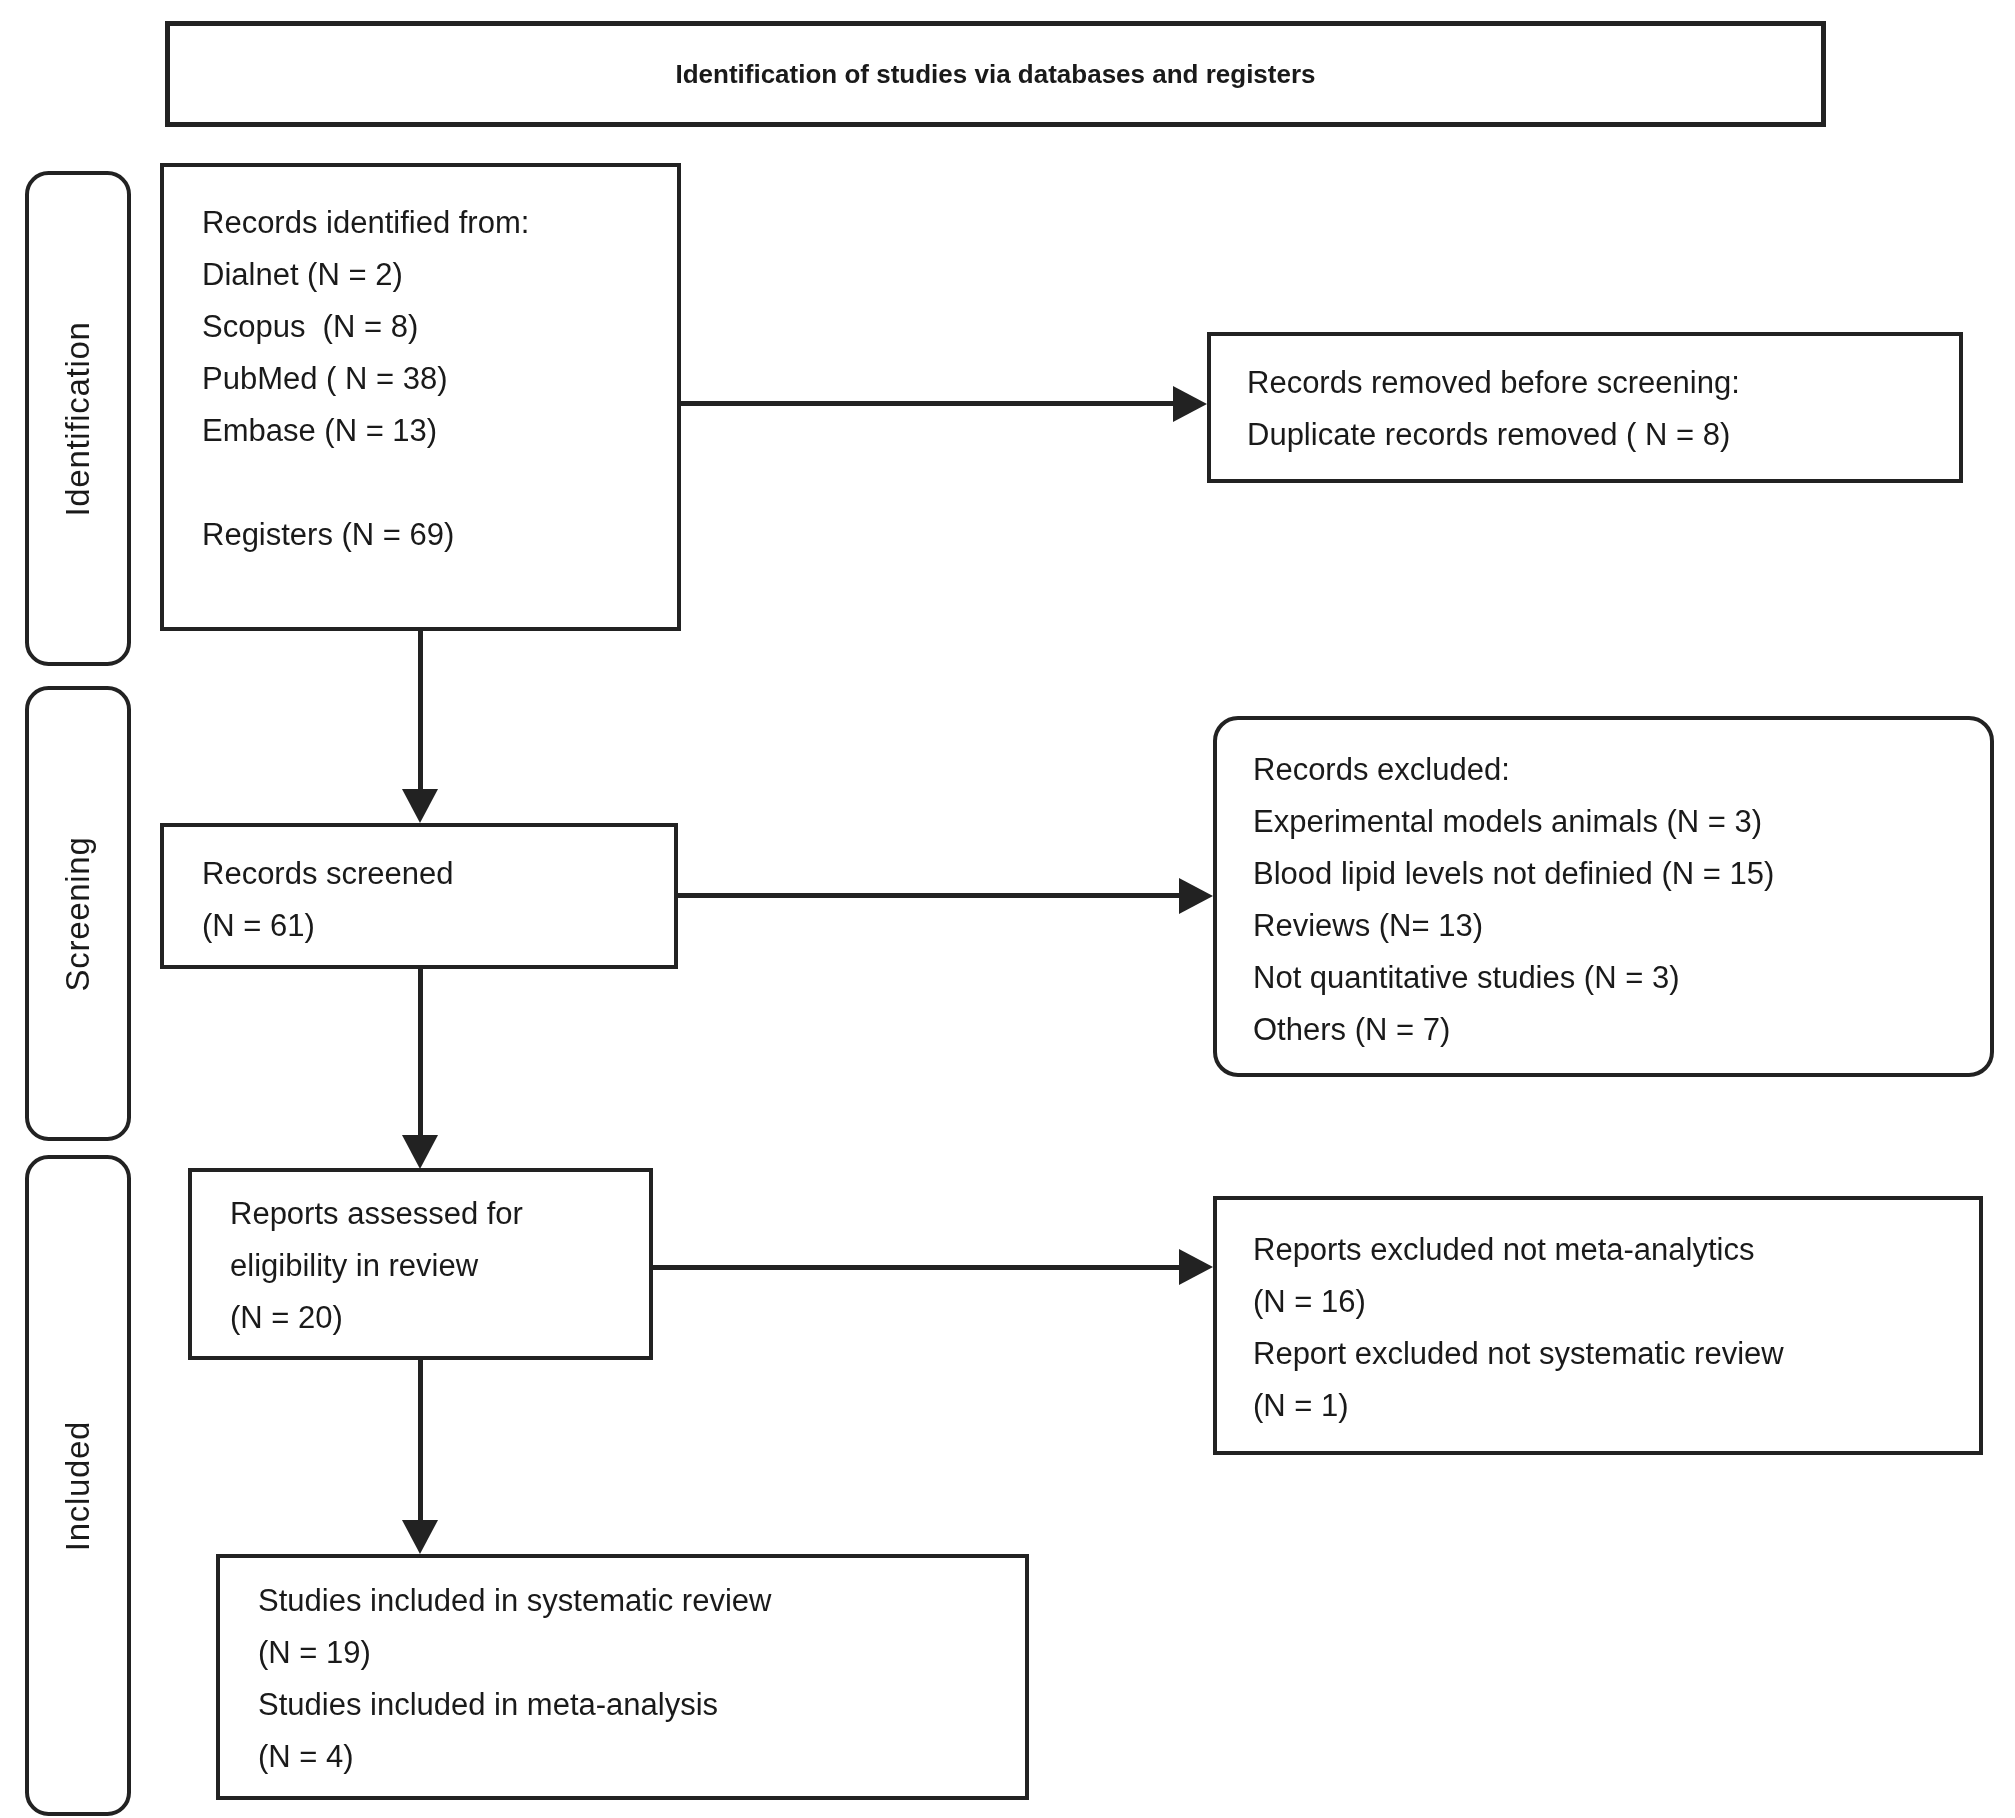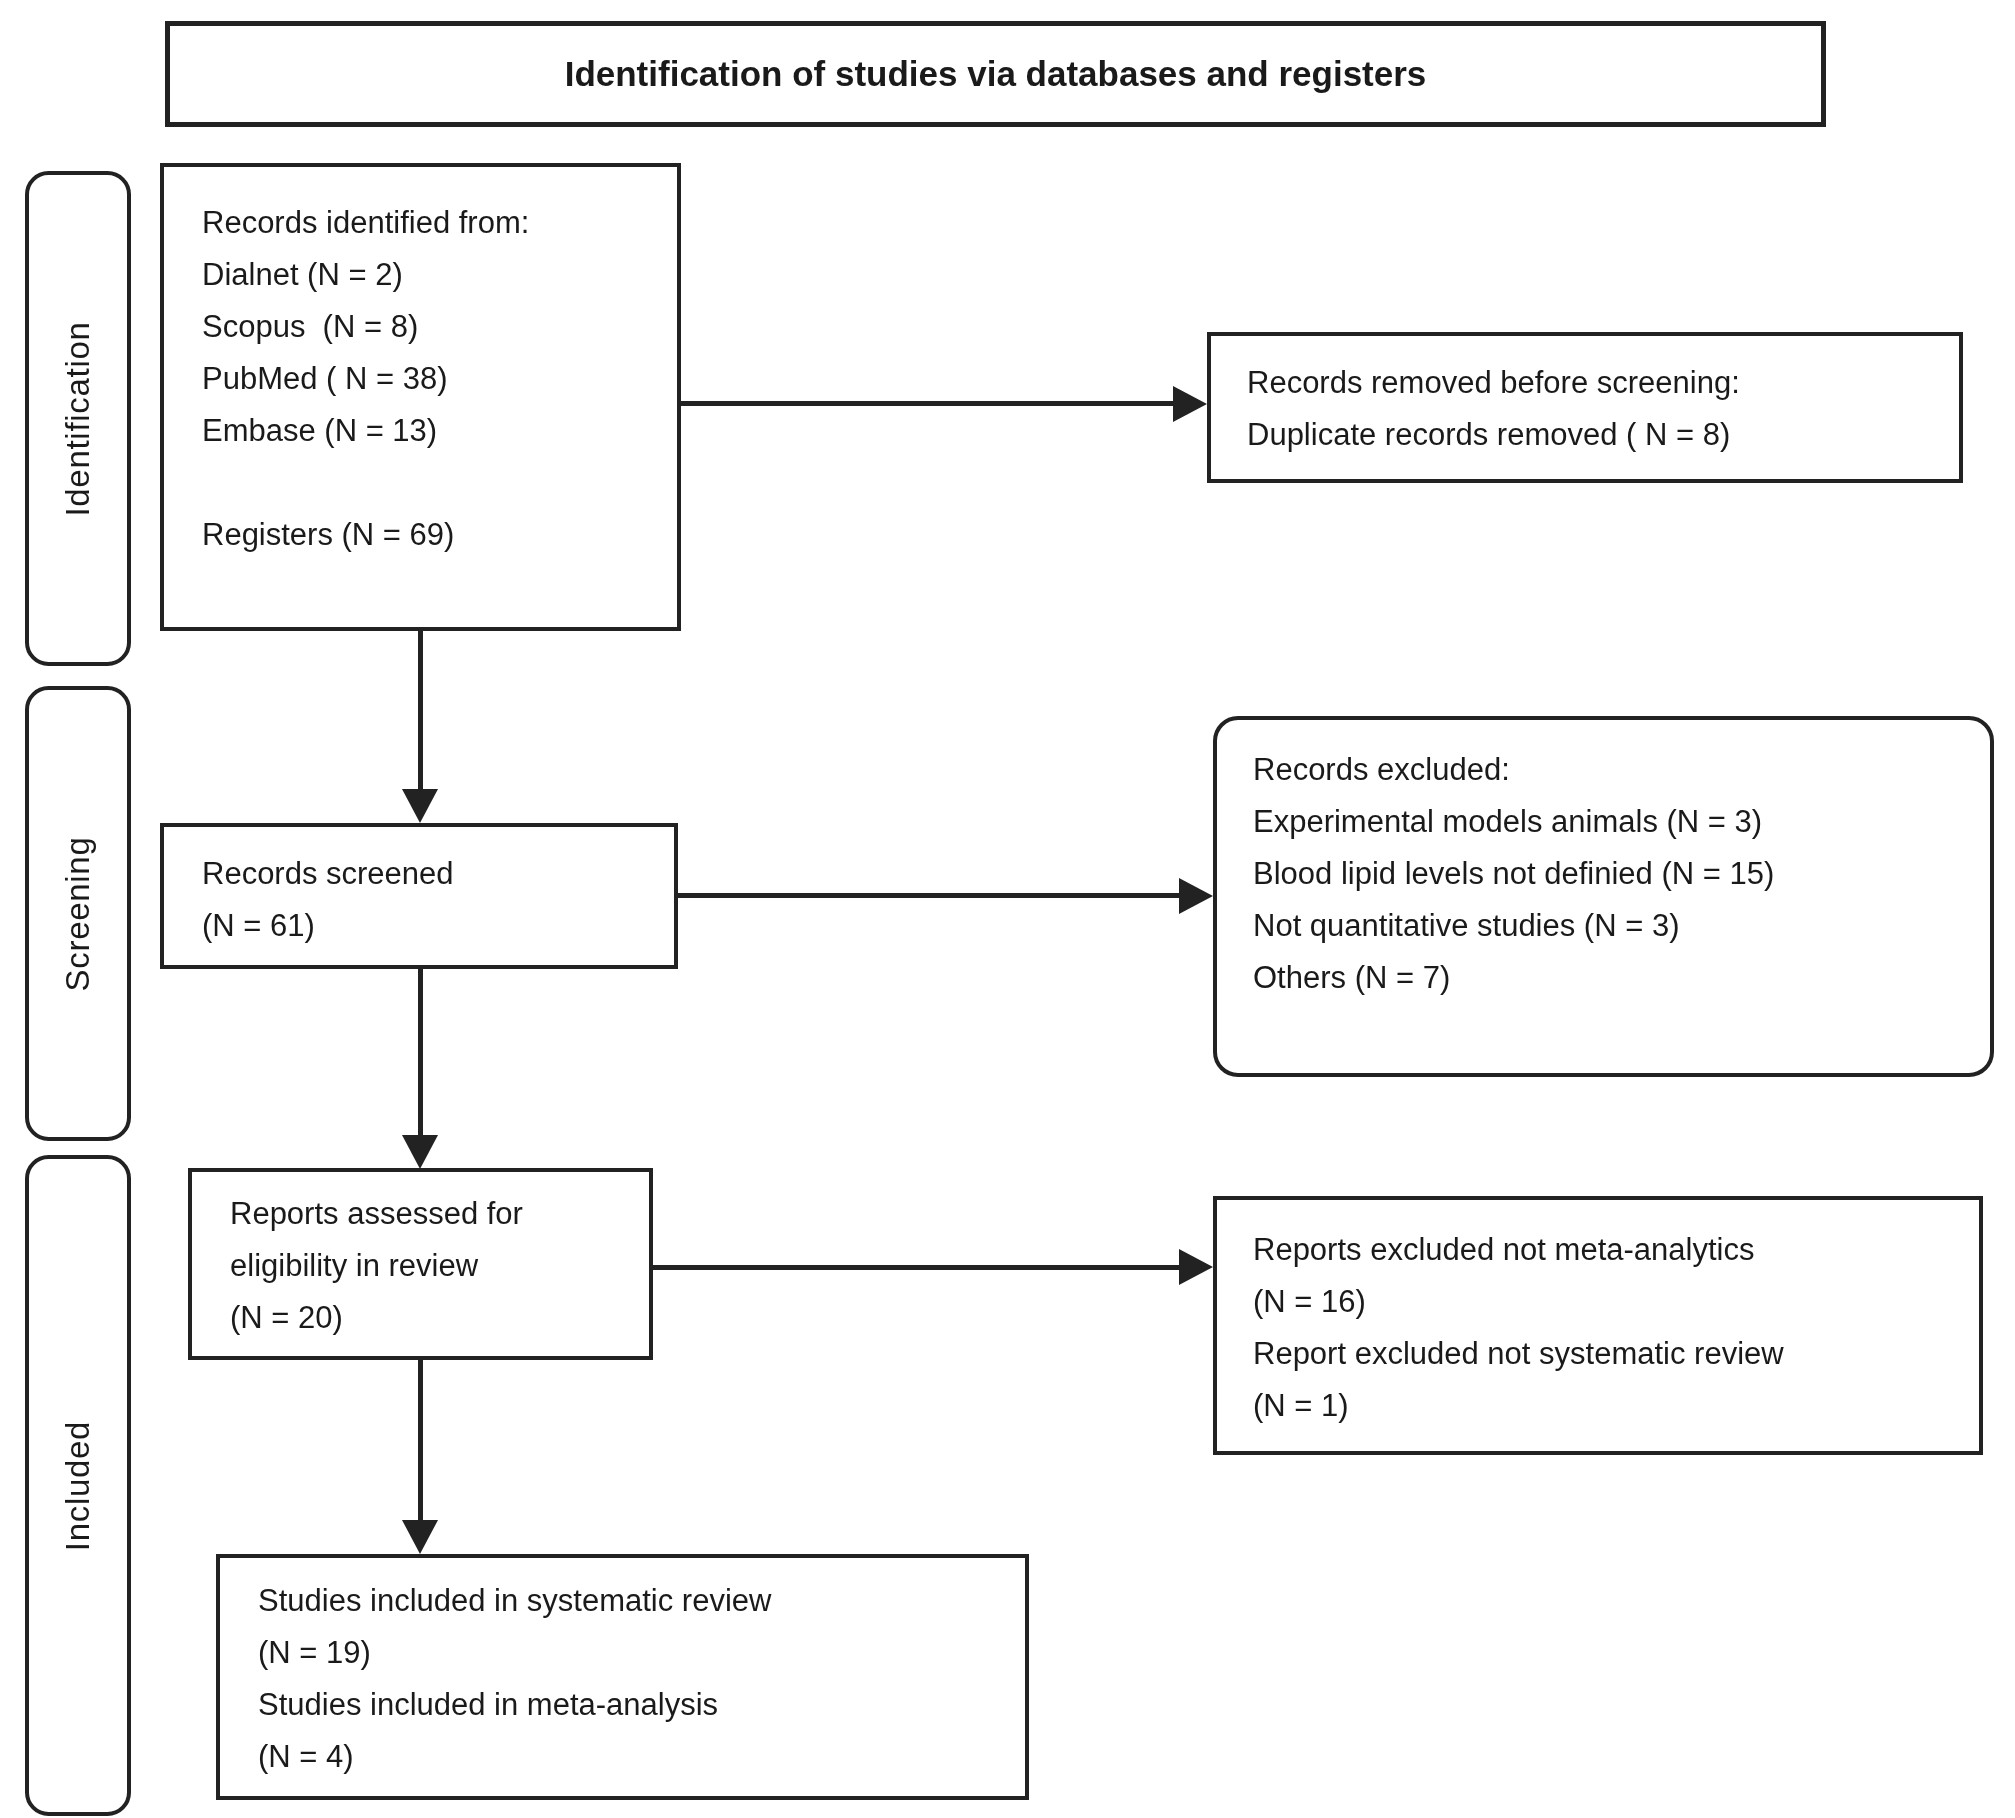--- a/index.html
+++ b/index.html
@@ -15,21 +15,21 @@
   
   .title-box {
     position: absolute;
     left: 165px; top: 21px;
     width: 1661px; height: 106px;
     border: 5.9px solid #222;
     box-sizing: border-box;
     display: flex; align-items: center; justify-content: center;
   }
   .title-box .title-text {
-    font-size: 35px;
+    font-size: 26px;
     font-weight: bold;
     white-space: nowrap;
   }
 
   
   .stage {
     position: absolute;
     left: 25px; width: 106px;
     border: 4.6px solid #222;
     border-radius: 23.5px;
@@ -121,20 +121,21 @@
 
   <div class="fbox" id="box-records-screened">
     <div class="box-line">Records screened</div>
     <div class="box-line">(N = 61)</div>
   </div>
 
   <div class="fbox" id="box-records-excluded">
     <div class="box-line">Records excluded:</div>
     <div class="box-line">Experimental models animals (N = 3)</div>
     <div class="box-line">Blood lipid levels not definied (N = 15)</div>
+    <div class="box-line">Reviews (N= 13)</div>
     <div class="box-line">Not quantitative studies (N = 3)</div>
     <div class="box-line">Others (N = 7)</div>
   </div>
 
   <div class="fbox" id="box-reports-assessed">
     <div class="box-line">Reports assessed for</div>
     <div class="box-line">eligibility in review</div>
     <div class="box-line">(N = 20)</div>
   </div>
 

